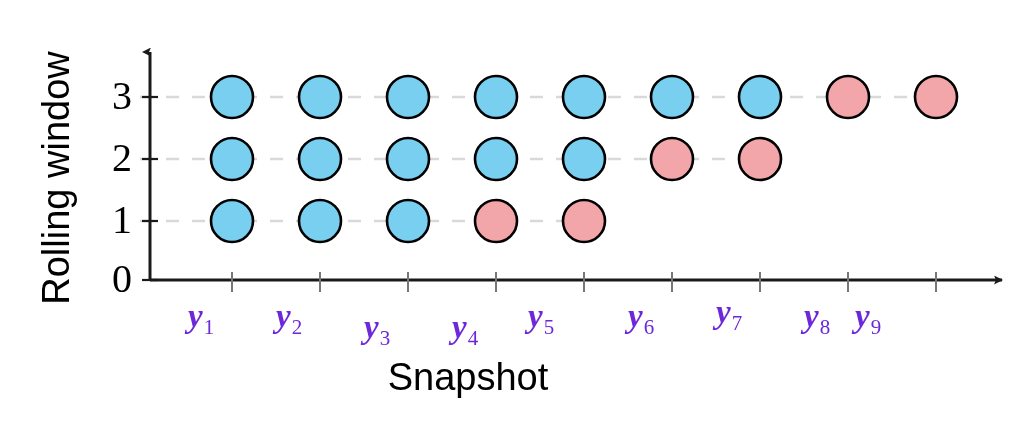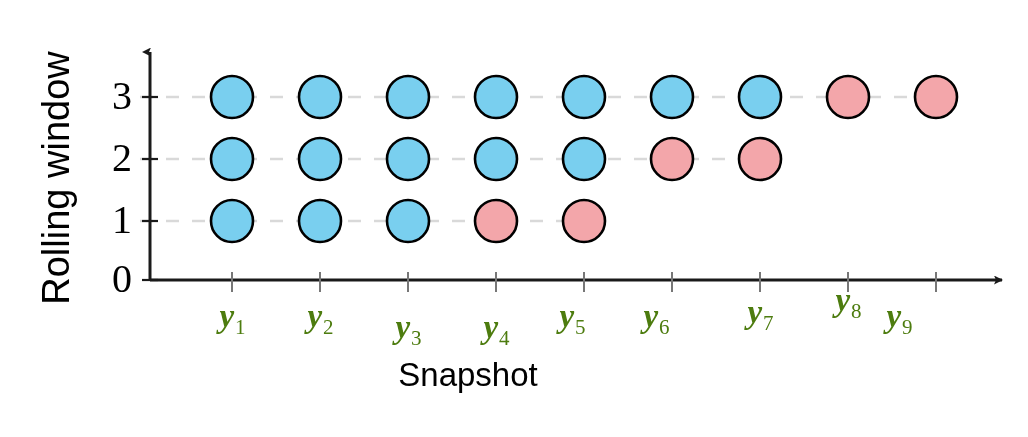--- a/index.html
+++ b/index.html
@@ -38,41 +38,40 @@
   #y-axis-title {
     font-size: 38px;
     left: -94px;
     top: 159px;
     width: 300px;
     text-align: center;
     transform: rotate(-90deg);
     transform-origin: 50% 50%;
   }
   #x-axis-title {
-    font-size: 33px;
+    font-size: 38px;
     left: 228px;
     top: 358px;
     width: 480px;
     text-align: center;
   }
   
   .y-tick-label {
     position: absolute;
     font-family: "Liberation Serif", serif;
     font-size: 40px;
     color: #000000;
     text-align: right;
     width: 44px;
     line-height: 1;
   }
   .x-tick-label {
     position: absolute;
     font-family: "Liberation Serif", serif;
-    color: #4d7c0f;
-    text-align: center;
+    color: #6d28d9;
     width: 88px;
     line-height: 1;
     white-space: nowrap;
   }
   .x-tick-label .sym {
     font-style: italic;
     font-weight: bold;
     font-size: 33px;
   }
   .x-tick-label .sub {
@@ -158,22 +157,22 @@
   <div class="y-tick-label" style="left:88px; top:138px;">2</div>
   <div class="y-tick-label" style="left:88px; top:200px;">1</div>
   <div class="y-tick-label" style="left:88px; top:259px;">0</div>
 
   <div id="x-tick-labels">
       <div class="x-tick-label" style="left: 188px; top: 300px;"><span class="sym">y</span><span class="sub">1</span></div>
       <div class="x-tick-label" style="left: 276px; top: 300px;"><span class="sym">y</span><span class="sub">2</span></div>
       <div class="x-tick-label" style="left: 364px; top: 311px;"><span class="sym">y</span><span class="sub">3</span></div>
       <div class="x-tick-label" style="left: 452px; top: 311px;"><span class="sym">y</span><span class="sub">4</span></div>
       <div class="x-tick-label" style="left: 528px; top: 300px;"><span class="sym">y</span><span class="sub">5</span></div>
-      <div class="x-tick-label" style="left: 612px; top: 300px;"><span class="sym">y</span><span class="sub">6</span></div>
+      <div class="x-tick-label" style="left: 628px; top: 300px;"><span class="sym">y</span><span class="sub">6</span></div>
       <div class="x-tick-label" style="left: 716px; top: 296px;"><span class="sym">y</span><span class="sub">7</span></div>
-      <div class="x-tick-label" style="left: 804px; top: 284px;"><span class="sym">y</span><span class="sub">8</span></div>
+      <div class="x-tick-label" style="left: 804px; top: 300px;"><span class="sym">y</span><span class="sub">8</span></div>
       <div class="x-tick-label" style="left: 855px; top: 300px;"><span class="sym">y</span><span class="sub">9</span></div>
     </div>
 
   <div class="axis-title" id="y-axis-title">Rolling window</div>
   <div class="axis-title" id="x-axis-title">Snapshot</div>
 
 </div>
 
 </body></html>

